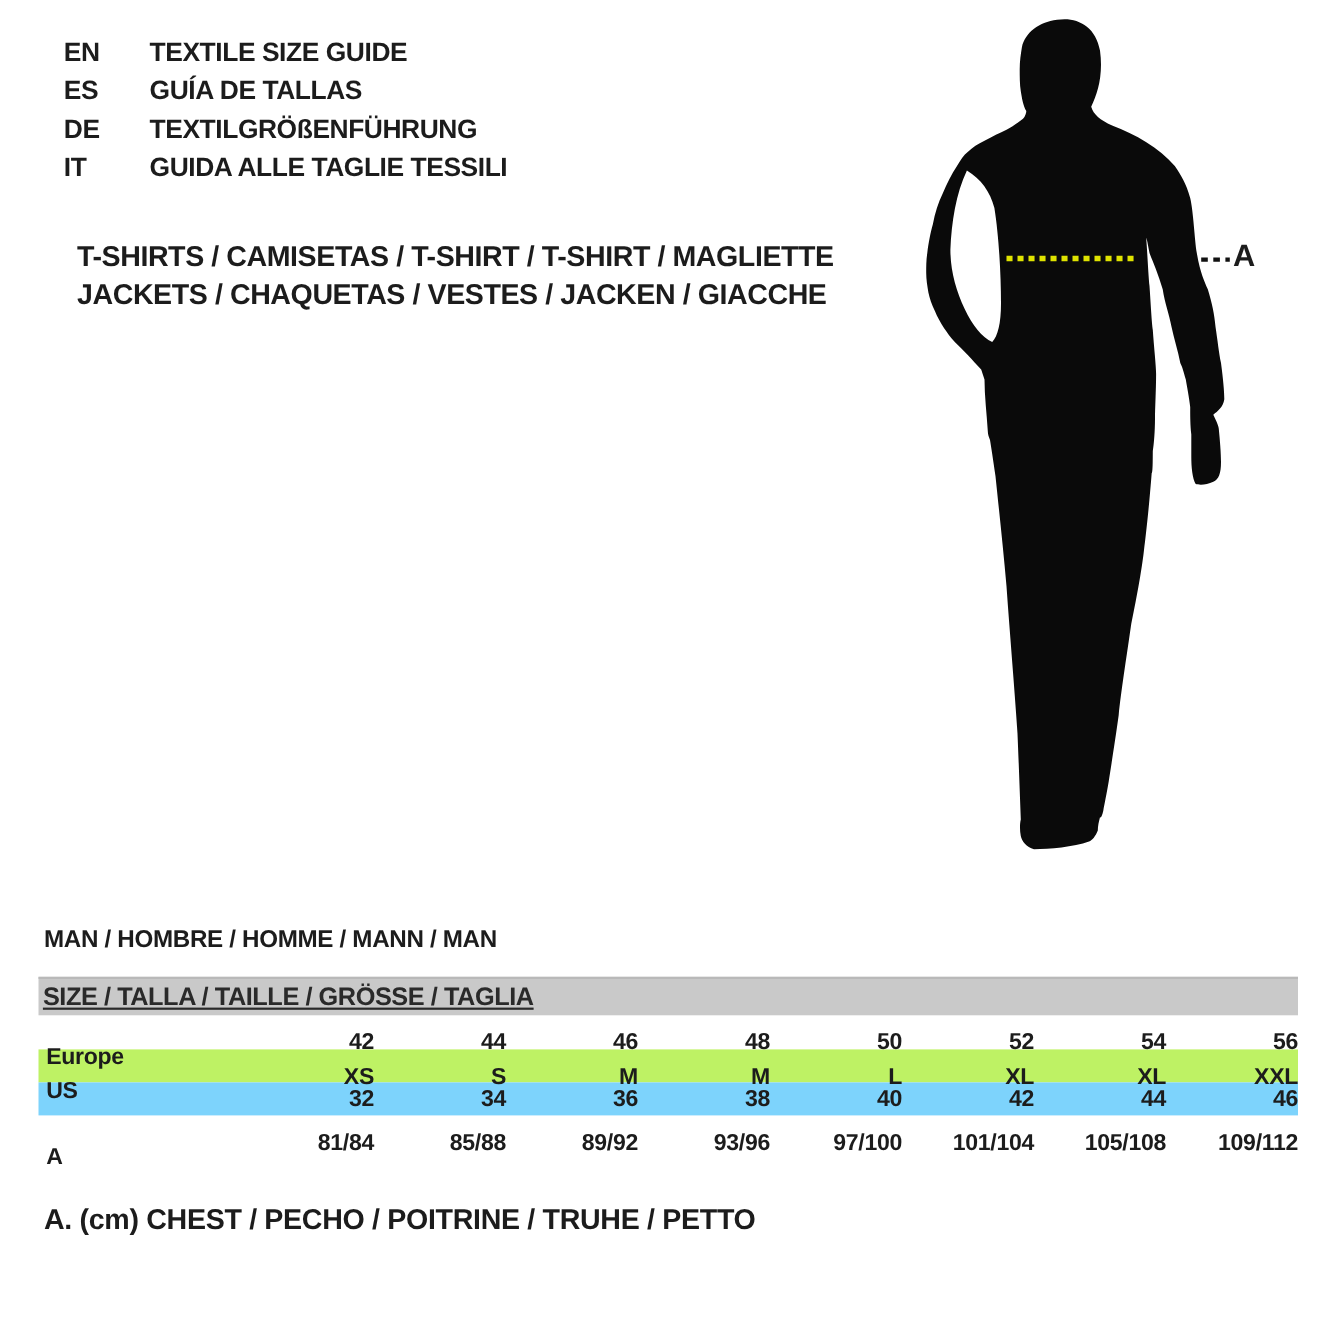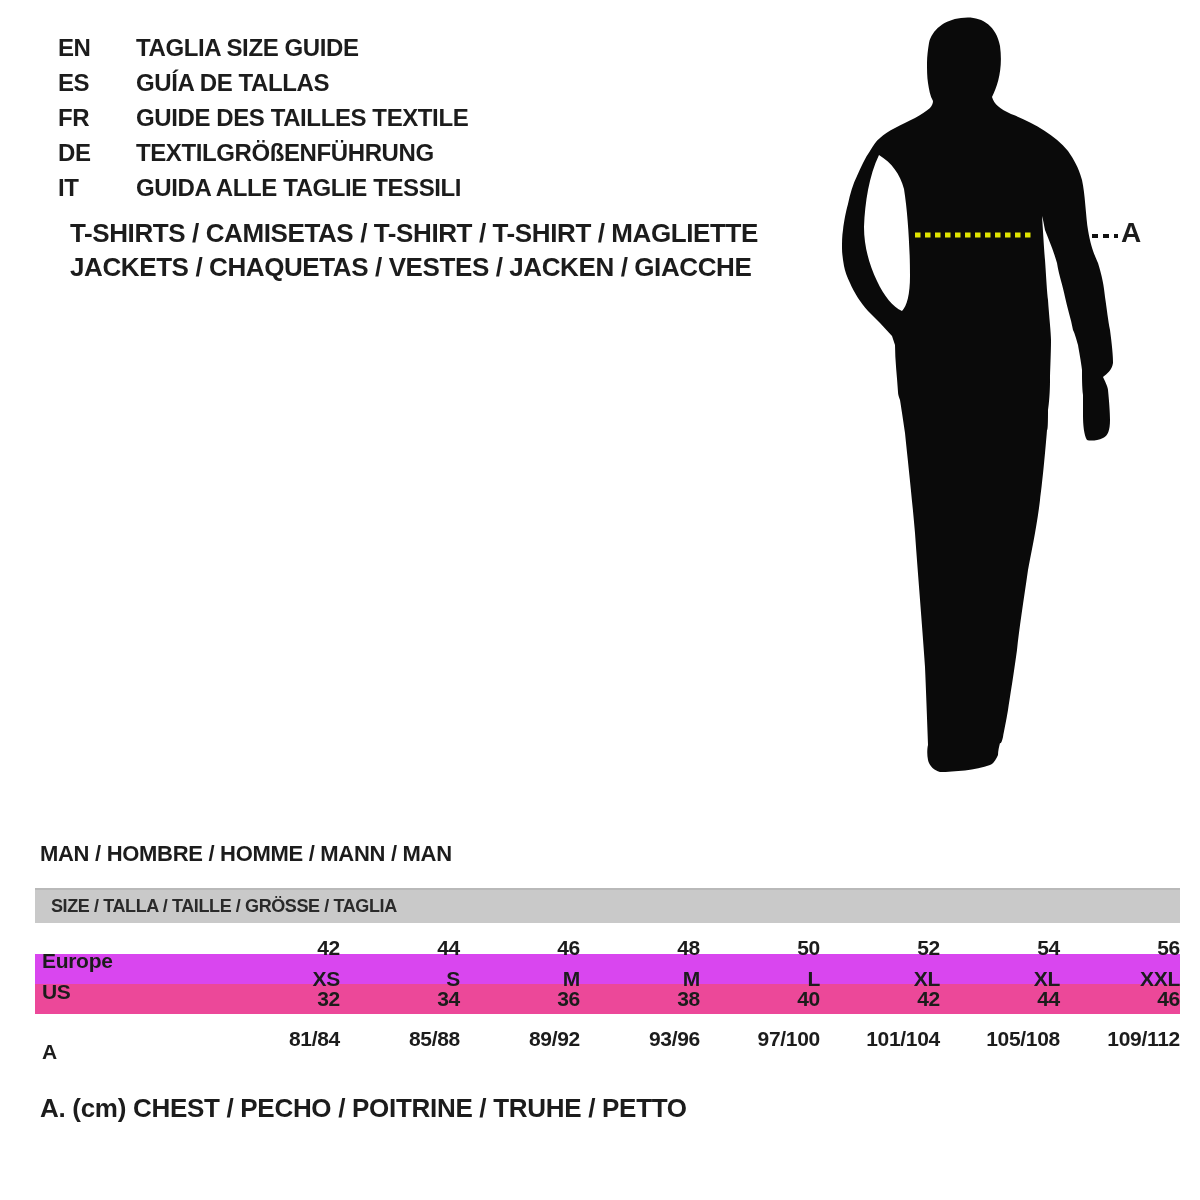--- a/index.html
+++ b/index.html
@@ -22,51 +22,47 @@
   .figure-wrap svg { display:block; width:280px; height:780px; }
   .measure-label { position:absolute; left:1121px; top:217px; font-size:28px; letter-spacing:0; }
 
   
   .section-title { position:absolute; left:40px; top:841px; font-size:22px; letter-spacing:-0.3px; }
 
   
   .size-table { position:absolute; left:35px; top:888px; width:1145px; }
   .t-header {
     height:35px; background:#c9c9c9; border-top:2px solid #b9b9b9;
-    display:flex; align-items:center; padding-left:16px; box-sizing:border-box;
-    font-size:18px; letter-spacing:-0.4px; color:#2a2a2a;
+    display:flex; align-items:center; padding-left:4px; box-sizing:border-box;
+    font-size:23px; letter-spacing:-0.4px; color:#2a2a2a;text-decoration:underline;
   }
   .t-row { display:grid; grid-template-columns:185px repeat(8, 1fr); align-items:center; font-size:21px; letter-spacing:-0.3px; }
   .t-row .row-label { padding-left:7px; text-align:left;margin-top:26px; }
   .t-row .cell { text-align:right; }
   .row-europe { height:31px; }
-  .row-us    { height:30px; background:#d946ef; }
-  .row-num   { height:30px; background:#ec4899; }
+  .row-us    { height:30px; background:#bef264; }
+  .row-num   { height:30px; background:#7dd3fc; }
   .row-a     { height:40px; }
 
   
   .footnote { position:absolute; left:40px; top:1093px; font-size:26px; letter-spacing:-0.3px; }
 </style>
 </head>
 <body>
 
 <div class="canvas">
 
   <div class="langs">
     <div class="lang-row">
       <span class="lang-code">EN</span>
-      <span class="lang-label">TAGLIA SIZE GUIDE</span>
+      <span class="lang-label">TEXTILE SIZE GUIDE</span>
     </div>
     <div class="lang-row">
       <span class="lang-code">ES</span>
       <span class="lang-label">GUÍA DE TALLAS</span>
-    </div>
-    <div class="lang-row">
-      <span class="lang-code">FR</span>
-      <span class="lang-label">GUIDE DES TAILLES TEXTILE</span>
     </div>
     <div class="lang-row">
       <span class="lang-code">DE</span>
       <span class="lang-label">TEXTILGRÖßENFÜHRUNG</span>
     </div>
     <div class="lang-row">
       <span class="lang-code">IT</span>
       <span class="lang-label">GUIDA ALLE TAGLIE TESSILI</span>
     </div>
   </div>

